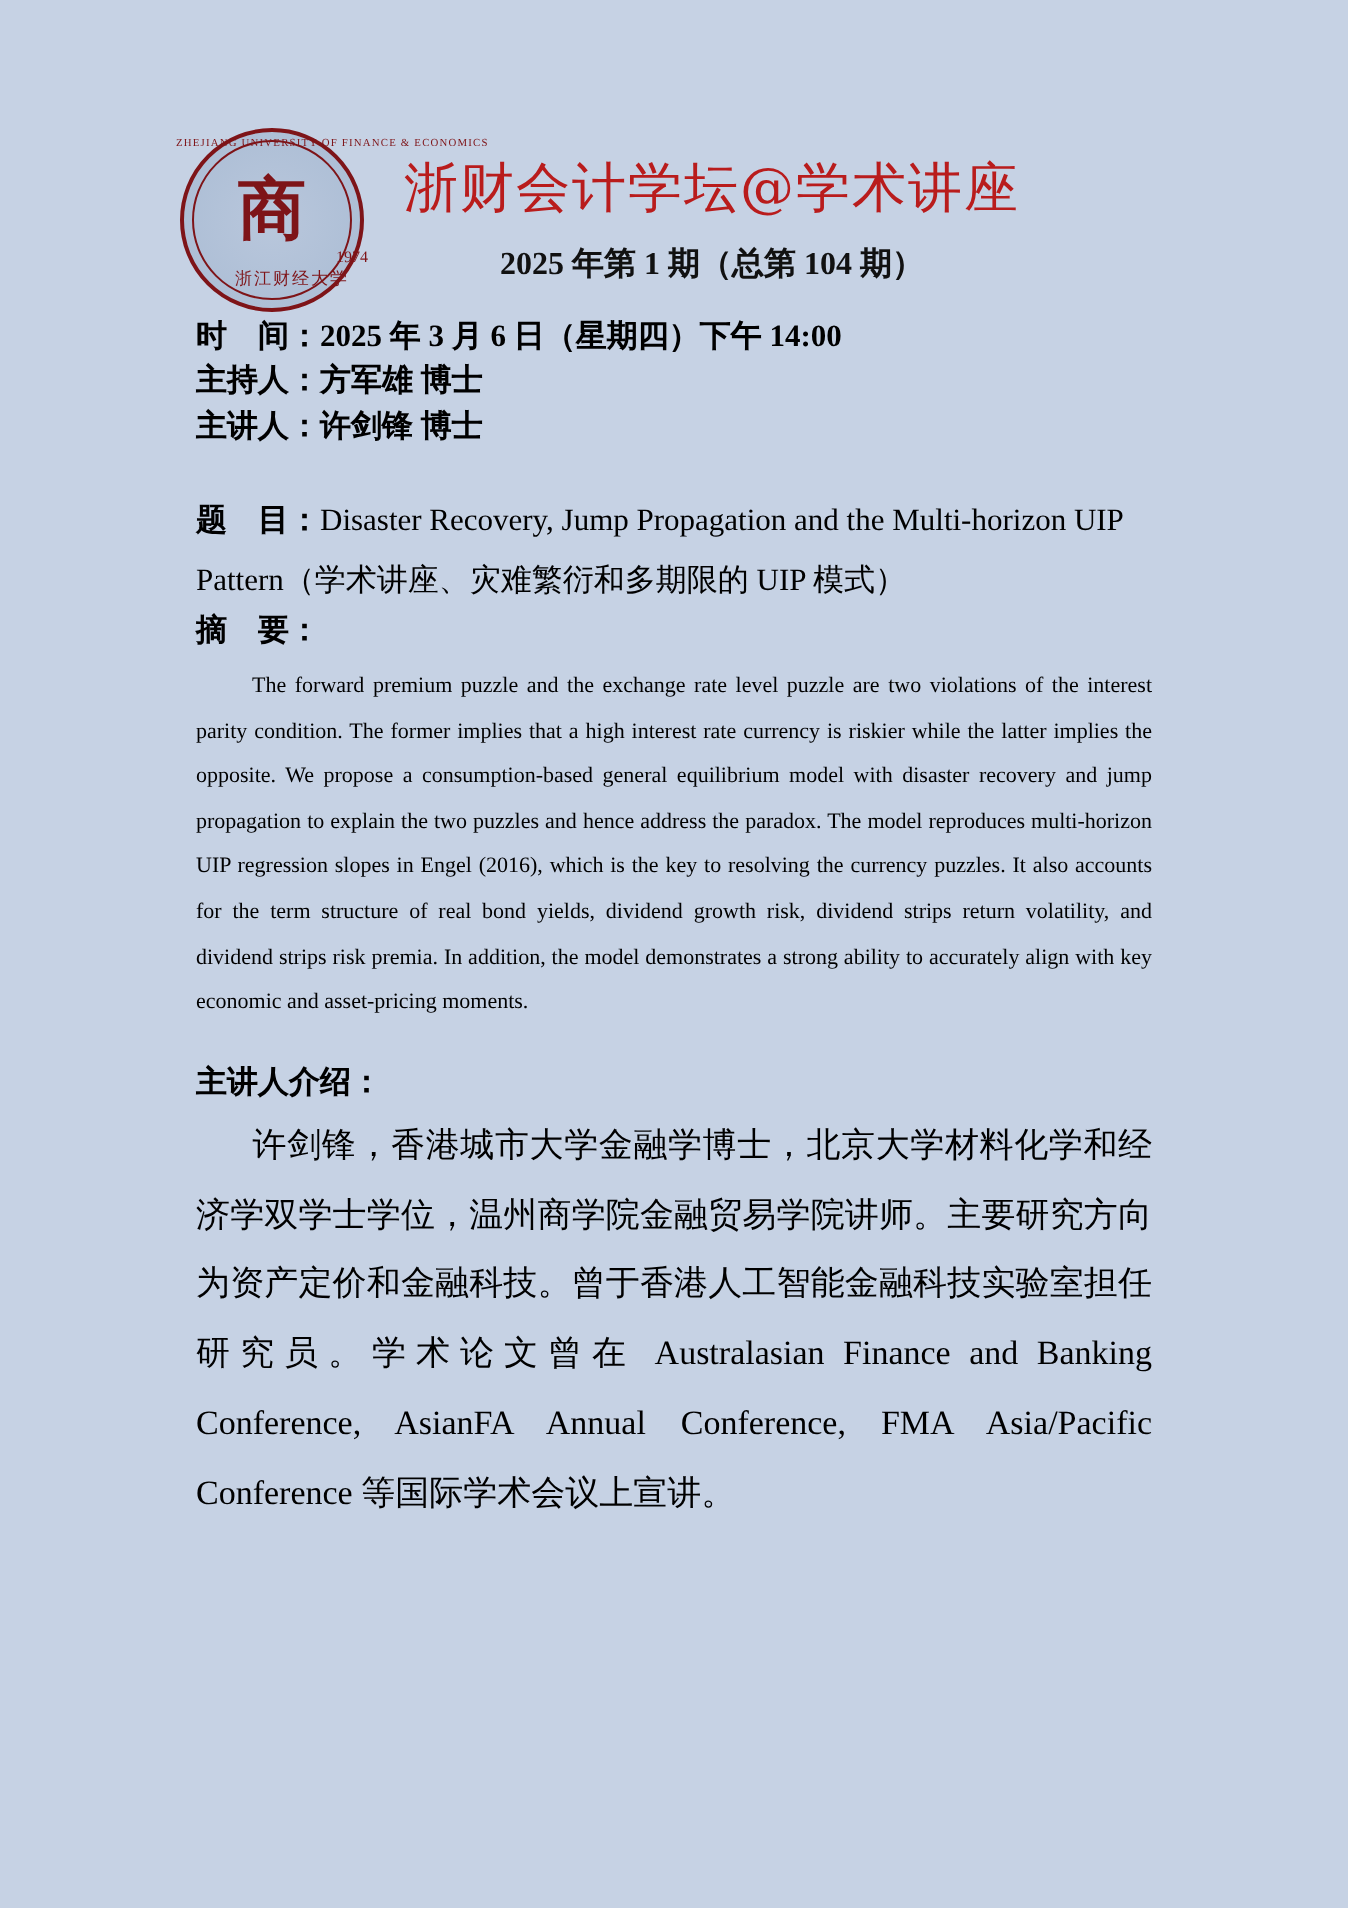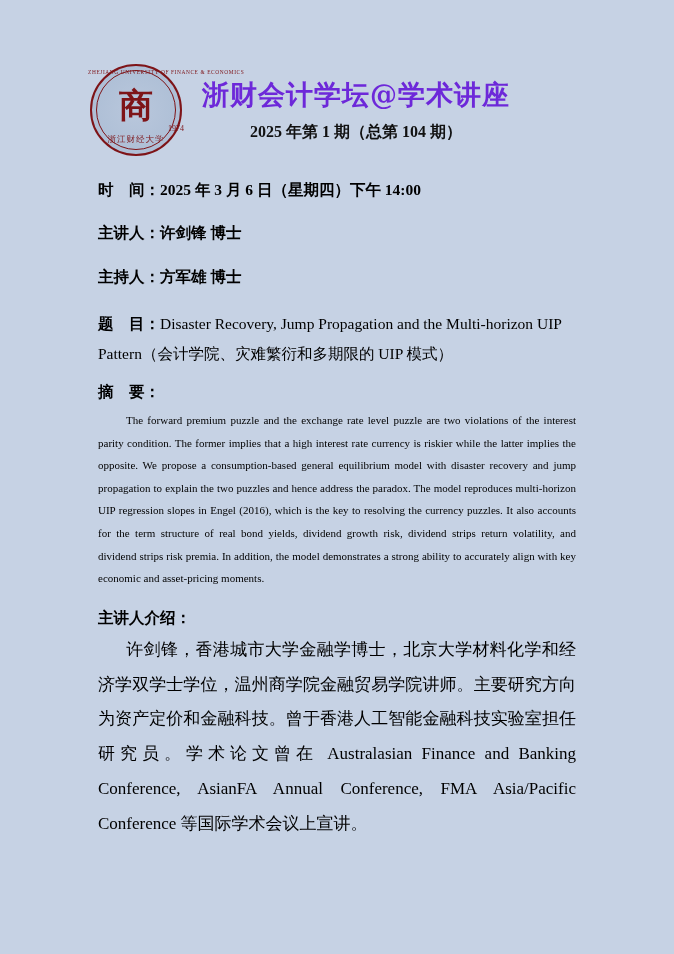--- a/index.html
+++ b/index.html
@@ -76,38 +76,38 @@
   .logo-year {
     position: absolute;
     left: 0; top: 62px;
     width: 96px;
     text-align: right;
     font-size: 8px;
     color: #7e1418;
   }
   .logo-cn {
     position: absolute;
-    left: 0; top: 72px;
+    left: 10px; top: 72px;
     width: 96px;
     text-align: center;
     font-size: 8.5px;
     color: #7e1418;
     letter-spacing: 1px;
   }
 
   .header-titles {
     margin-left: 18px;
     padding-top: 2px;
   }
   .title-main {
     font-size: 27px;
-    font-weight: bold;
+    font-weight: normal;
     font-family: "DejaVu Serif", serif;
     letter-spacing: 1px;
-    color: #6d28d9;
+    color: #b91c1c;
     line-height: 1.15;
     white-space: nowrap;
     text-align: center;
   }
   .title-sub {
     font-size: 16px;
     font-weight: bold;
     font-family: "Liberation Serif", serif;
     text-align: center;
     margin-top: 12px;
@@ -115,21 +115,20 @@
     white-space: nowrap;
   }
 
   
   .body-wrap {
     padding: 0 98px 0 98px;
   }
   .info-row {
     font-size: 15.5px;
     font-weight: bold;
-    margin-top: 21px;
     line-height: 1.45;
     color: #000;
   }
   .info-row .lbl {
     font-weight: bold;
   }
   .info-row .val {
     font-weight: bold;
   }
   .title-row {
@@ -138,21 +137,20 @@
     line-height: 1.9;
     font-weight: bold;
   }
   .title-row .paper-title {
     font-weight: normal;
     font-family: "Liberation Serif", serif;
   }
   .abstract-label {
     font-size: 15.5px;
     font-weight: bold;
-    margin-top: 14px;
   }
   .abstract-text {
     font-size: 11px;
     line-height: 2.05;
     text-align: justify;
     text-justify: inter-word;
     margin-top: 6px;
     font-family: "Liberation Serif", serif;
   }
   .abstract-text .indent {
@@ -196,29 +194,29 @@
   </div>
 
   <div class="body-wrap">
 
     <div class="info-row">
       <span class="lbl">时　间：</span><span class="val">2025 年 3 月 6 日（星期四）下午 14:00</span>
     </div>
 
 
     <div class="info-row">
+      <span class="lbl">主持人：</span><span class="val">方军雄  博士</span>
+    </div>
+
+    <div class="info-row">
       <span class="lbl">主讲人：</span><span class="val">许剑锋  博士</span>
     </div>
 
-    <div class="info-row">
-      <span class="lbl">主持人：</span><span class="val">方军雄  博士</span>
-    </div>
-
     <div class="title-row">
-      <span class="lbl">题　目：</span><span class="paper-title">Disaster Recovery, Jump Propagation and the Multi-horizon UIP Pattern</span><span class="paper-title">（会计学院、灾难繁衍和多期限的 UIP 模式）</span>
+      <span class="lbl">题　目：</span><span class="paper-title">Disaster Recovery, Jump Propagation and the Multi-horizon UIP Pattern</span><span class="paper-title">（学术讲座、灾难繁衍和多期限的 UIP 模式）</span>
     </div>
 
     <div class="abstract-label">摘　要：</div>
     <div class="abstract-text"><span class="indent"></span><span>The forward premium puzzle and the exchange rate level puzzle are two violations of the interest parity condition. The former implies that a high interest rate currency is riskier while the latter implies the opposite. We propose a consumption-based general equilibrium model with disaster recovery and jump propagation to explain the two puzzles and hence address the paradox. The model reproduces multi-horizon UIP regression slopes in Engel (2016), which is the key to resolving the currency puzzles. It also accounts for the term structure of real bond yields, dividend growth risk, dividend strips return volatility, and dividend strips risk premia. In addition, the model demonstrates a strong ability to accurately align with key economic and asset-pricing moments.</span></div>
 
     <div class="speaker-label">主讲人介绍：</div>
     <div class="speaker-text"><span class="indent"></span><span>许剑锋，香港城市大学金融学博士，北京大学材料化学和经济学双学士学位，温州商学院金融贸易学院讲师。主要研究方向为资产定价和金融科技。曾于香港人工智能金融科技实验室担任研究员。学术论文曾在 Australasian Finance and Banking Conference, AsianFA Annual Conference, FMA Asia/Pacific Conference 等国际学术会议上宣讲。</span></div>
 
   </div>
 </div>

